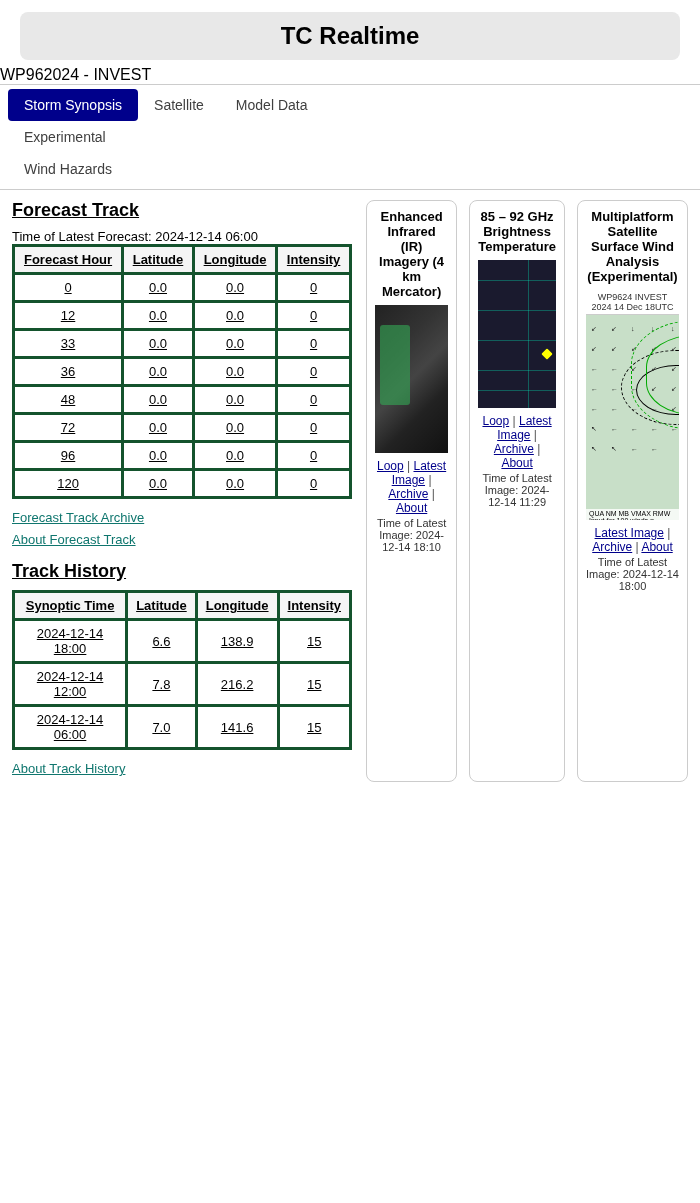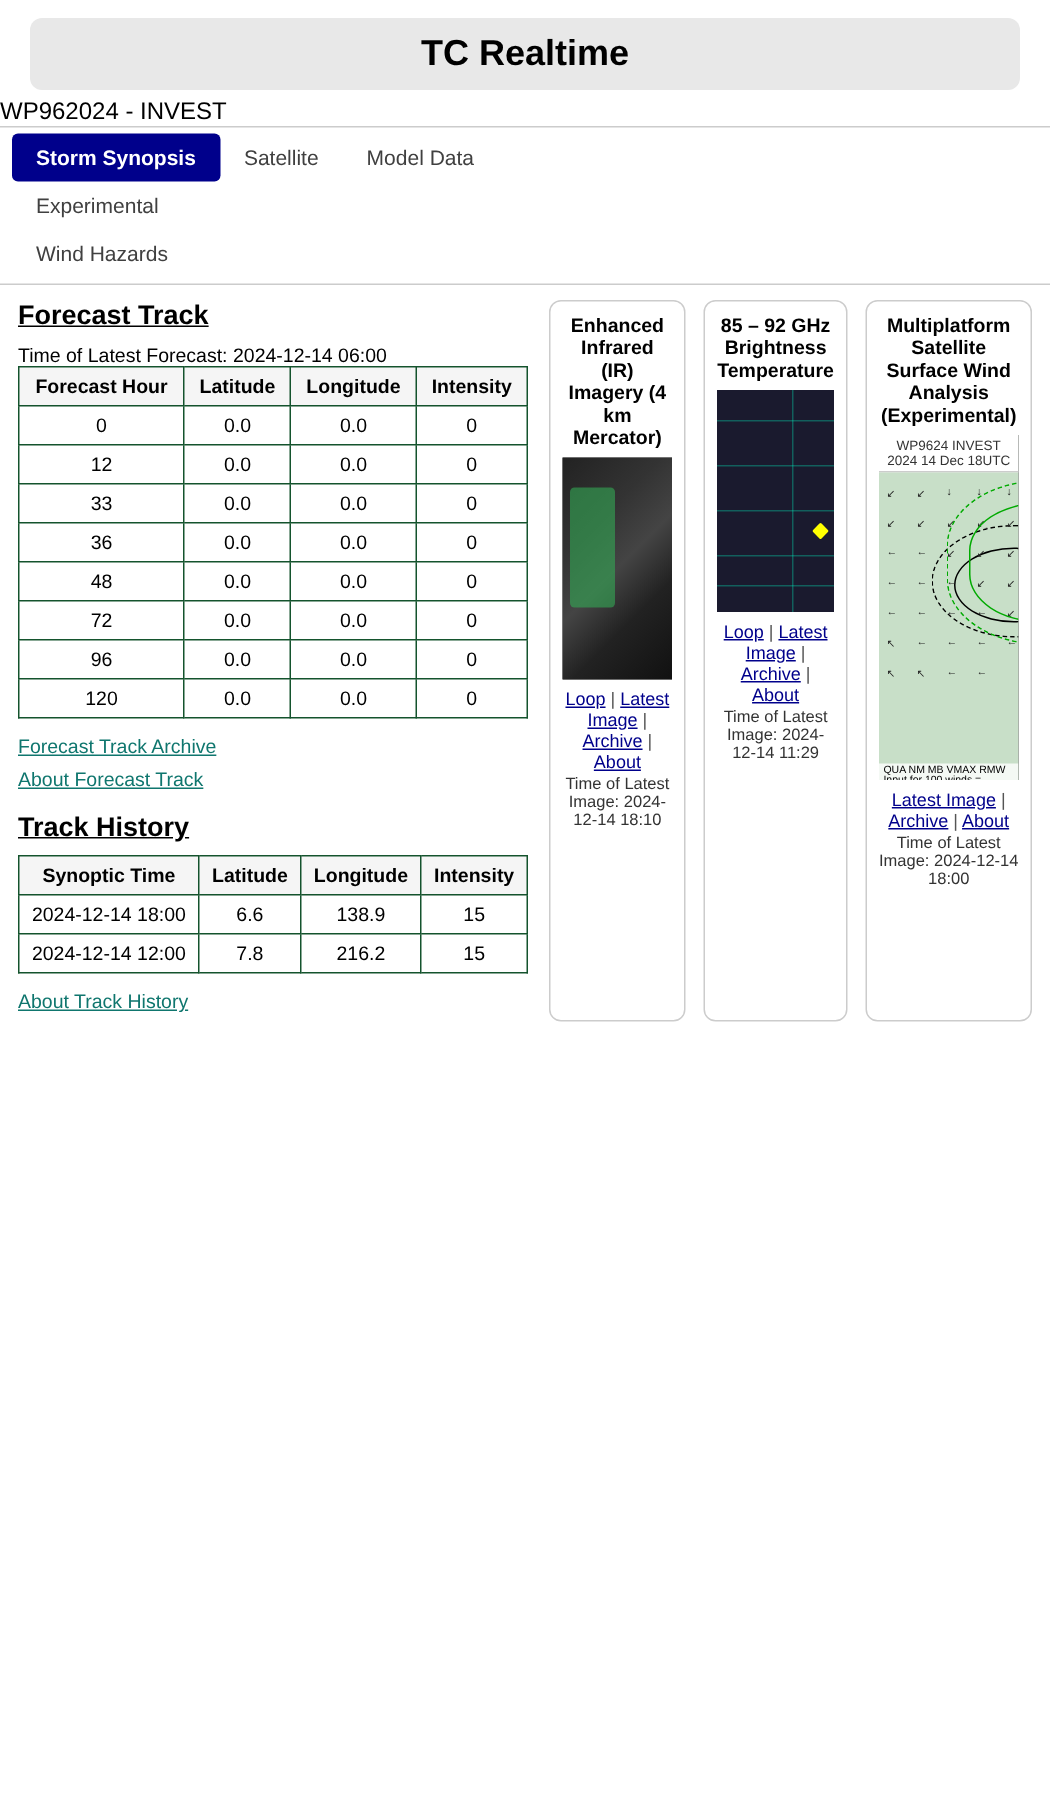--- a/index.html
+++ b/index.html
@@ -32,21 +32,20 @@
     .nav-item {
       padding: 8px 16px;
       cursor: pointer;
       font-size: 14px;
       border-radius: 4px;
     }
 
     .nav-item.active {
       background: #00008B;
       color: #fff;
-      font-weight: bold;
     }
 
     .nav-item:not(.active) {
       color: #404040;
     }
 
     .main-content {
       display: flex;
       padding: 10px 12px;
       gap: 14px;
@@ -77,23 +76,24 @@
     }
 
     table {
       border-collapse: collapse;
       width: 100%;
       margin-bottom: 10px;
       font-size: 13px;
     }
 
     th, td {
-      border: 1px solid #14532d;
+      border: 3px solid #14532d;
       padding: 5px 8px;
       text-align: center;
+      text-decoration: underline;
     }
 
     th {
       background: #f5f5f5;
     }
 
     .link-row {
       margin: 6px 0;
     }
 
@@ -389,20 +389,26 @@
         <tr>
       <td>2024-12-14 18:00</td>
       <td>6.6</td>
       <td>138.9</td>
       <td>15</td>
     </tr>
             <tr>
       <td>2024-12-14 12:00</td>
       <td>7.8</td>
       <td>216.2</td>
+      <td>15</td>
+    </tr>
+            <tr>
+      <td>2024-12-14 06:00</td>
+      <td>7.0</td>
+      <td>141.6</td>
       <td>15</td>
     </tr>
           </tbody>
       </table>
 
       <div class="link-row">
         <a class="link-item">About Track History</a>
       </div>
     </div>
 

